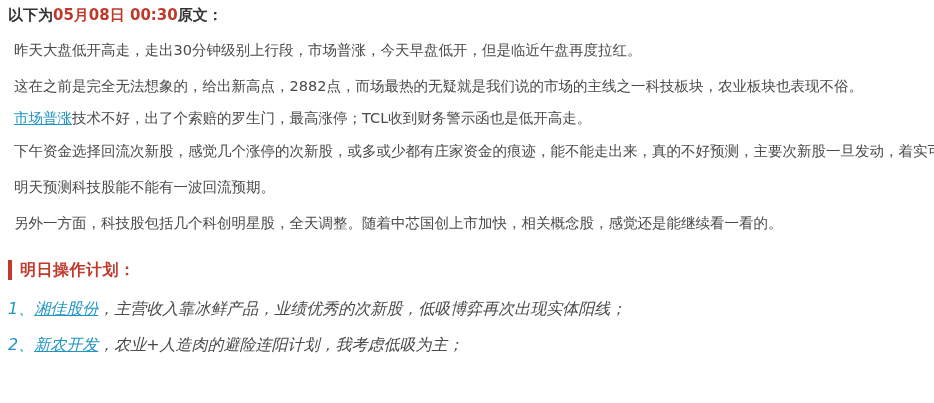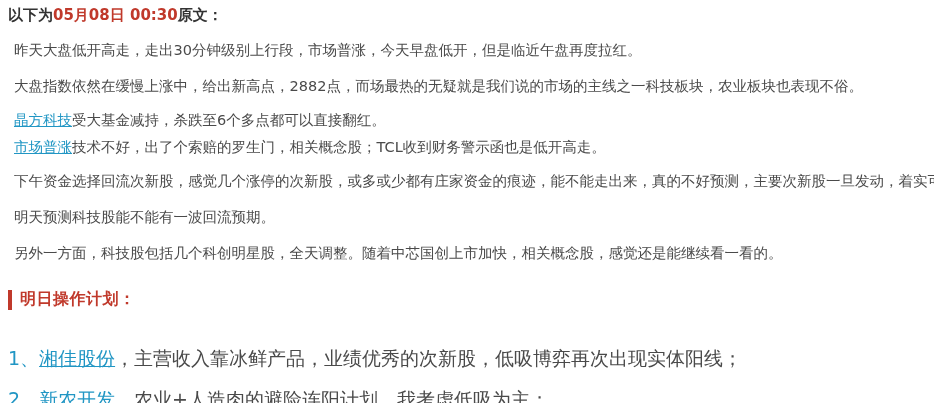--- a/index.html
+++ b/index.html
@@ -52,63 +52,61 @@
   }
   a.link {
     color: #2196c4;
     text-decoration: underline;
     cursor: pointer;
   }
   .section-title {
     display: flex;
     align-items: center;
     margin-top: 18px;
-    margin-bottom: 28px;
+    margin-bottom: 10px;
   }
   .section-bar {
     width: 4px;
     height: 20px;
     background: #c0392b;
     margin-right: 8px;
   }
   .section-title-text {
     font-size: 16px;
     font-weight: bold;
     color: #c0392b;
     letter-spacing: 0.5px;
   }
   .plan-item {
-    font-size: 19px;
+    font-size: 16px;
     line-height: 1.5;
     color: #4a4a4a;
     padding: 6px 0;
     white-space: nowrap;
+    font-style: italic;
   }
   .plan-num {
     color: #2196c4;
   }
 </style>
 </head>
 <body>
 
 <div class="page">
 
   <div class="heading-top">
     <span>以下为</span><span class="date">05月08日 00:30</span><span>原文：</span>
   </div>
 
   <div class="line para">昨天大盘低开高走，走出30分钟级别上行段，市场普涨，今天早盘低开，但是临近午盘再度拉红。</div>
-  <div class="line para">大盘指数依然在缓慢上涨中，给出新高点，2882点，而场最热的无疑就是我们说的市场的主线之一科技板块，农业板块也表现不俗。</div>
+  <div class="line para">这在之前是完全无法想象的，给出新高点，2882点，而场最热的无疑就是我们说的市场的主线之一科技板块，农业板块也表现不俗。</div>
 
-  <div class="line para-tight">
-    <a class="link">晶方科技</a><span>受大基金减持，杀跌至6个多点都可以直接翻红。</span>
-  </div>
 
   <div class="line para-tight2">
-    <a class="link">市场普涨</a><span>技术不好，出了个索赔的罗生门，相关概念股；TCL收到财务警示函也是低开高走。</span>
+    <a class="link">市场普涨</a><span>技术不好，出了个索赔的罗生门，最高涨停；TCL收到财务警示函也是低开高走。</span>
   </div>
 
   <div class="line para">下午资金选择回流次新股，感觉几个涨停的次新股，或多或少都有庄家资金的痕迹，能不能走出来，真的不好预测，主要次新股一旦发动，着实可怕需谨慎啊～</div>
   <div class="line para">明天预测科技股能不能有一波回流预期。</div>
   <div class="line para">另外一方面，科技股包括几个科创明星股，全天调整。随着中芯国创上市加快，相关概念股，感觉还是能继续看一看的。</div>
 
   <div class="section-title">
     <div class="section-bar"></div>
     <div class="section-title-text">明日操作计划：</div>
   </div>

